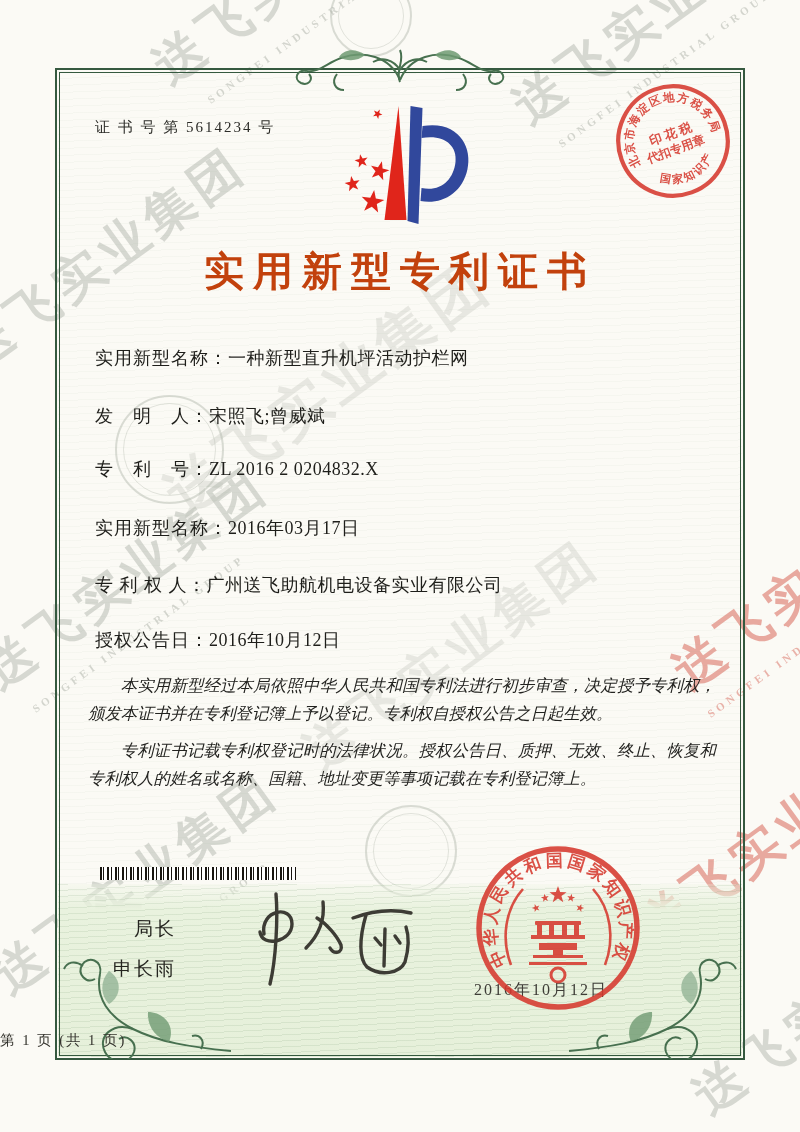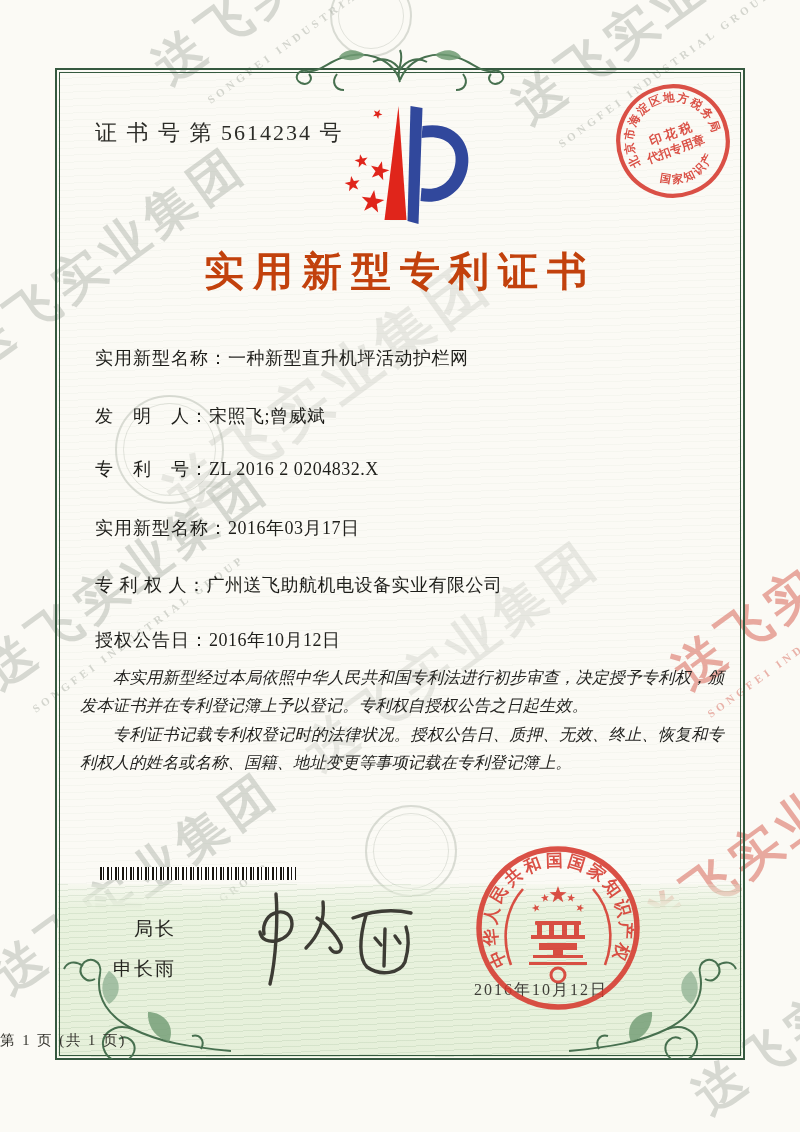--- a/index.html
+++ b/index.html
@@ -26,29 +26,29 @@
   .sheet-tint{position:absolute;left:58px;top:71px;right:58px;bottom:75px;z-index:2;
          background:repeating-linear-gradient(178deg,rgba(150,175,145,.06) 0 1px,transparent 1px 7px);}
   .green-panel{position:absolute;left:58px;right:58px;top:884px;height:173px;z-index:2;
          background:
            repeating-linear-gradient(177deg,rgba(125,160,120,.16) 0 1px,transparent 1px 6px),
            linear-gradient(180deg,rgba(233,242,222,.25) 0,#e9f2de 26px,#e6f0da 100%);}
   .ornament{position:absolute;z-index:4;pointer-events:none;}
 
   
   .content{position:absolute;inset:0;z-index:5;}
-  .cert-no{position:absolute;left:95px;top:118px;font-size:22px;letter-spacing:2px;color:#2c2c28;}
+  .cert-no{position:absolute;left:95px;top:118px;font-size:15px;letter-spacing:2px;color:#2c2c28;}
   .logo{position:absolute;left:330px;top:100px;}
   .title{position:absolute;left:0;top:244px;width:100%;text-align:center;
          font-size:40px;font-weight:bold;letter-spacing:9px;color:#c2410c;}
   .field{position:absolute;left:95px;font-size:18px;color:#1e1e1a;letter-spacing:.5px;}
   .field .lab{letter-spacing:1px;}
   .paras{position:absolute;left:80px;top:664px;width:644px;font-size:16.4px;
          line-height:28.4px;color:#232320;font-style:italic;text-align:justify;}
-  .paras p{margin:0;text-indent:2em;}
+  .paras p{margin:8px;text-indent:2em;}
   .barcode{position:absolute;left:100px;top:867px;width:196px;height:13px;
          background:repeating-linear-gradient(90deg,
            #17140f 0 2px,#fff 2px 3px,#17140f 3px 4px,#fff 4px 7px,
            #17140f 7px 9px,#fff 9px 11px,#17140f 11px 12px,#fff 12px 15px);}
   .director{position:absolute;left:113px;top:916px;font-size:19px;color:#24241f;
             font-family:"Liberation Sans","DejaVu Sans",sans-serif;}
   .director div{margin-bottom:14px;letter-spacing:2px;text-align:right;}
   .signature{position:absolute;left:226px;top:882px;}
   .seal-date{position:absolute;left:474px;top:980px;font-size:16px;letter-spacing:2px;
              color:#3e3d37;z-index:5;}

